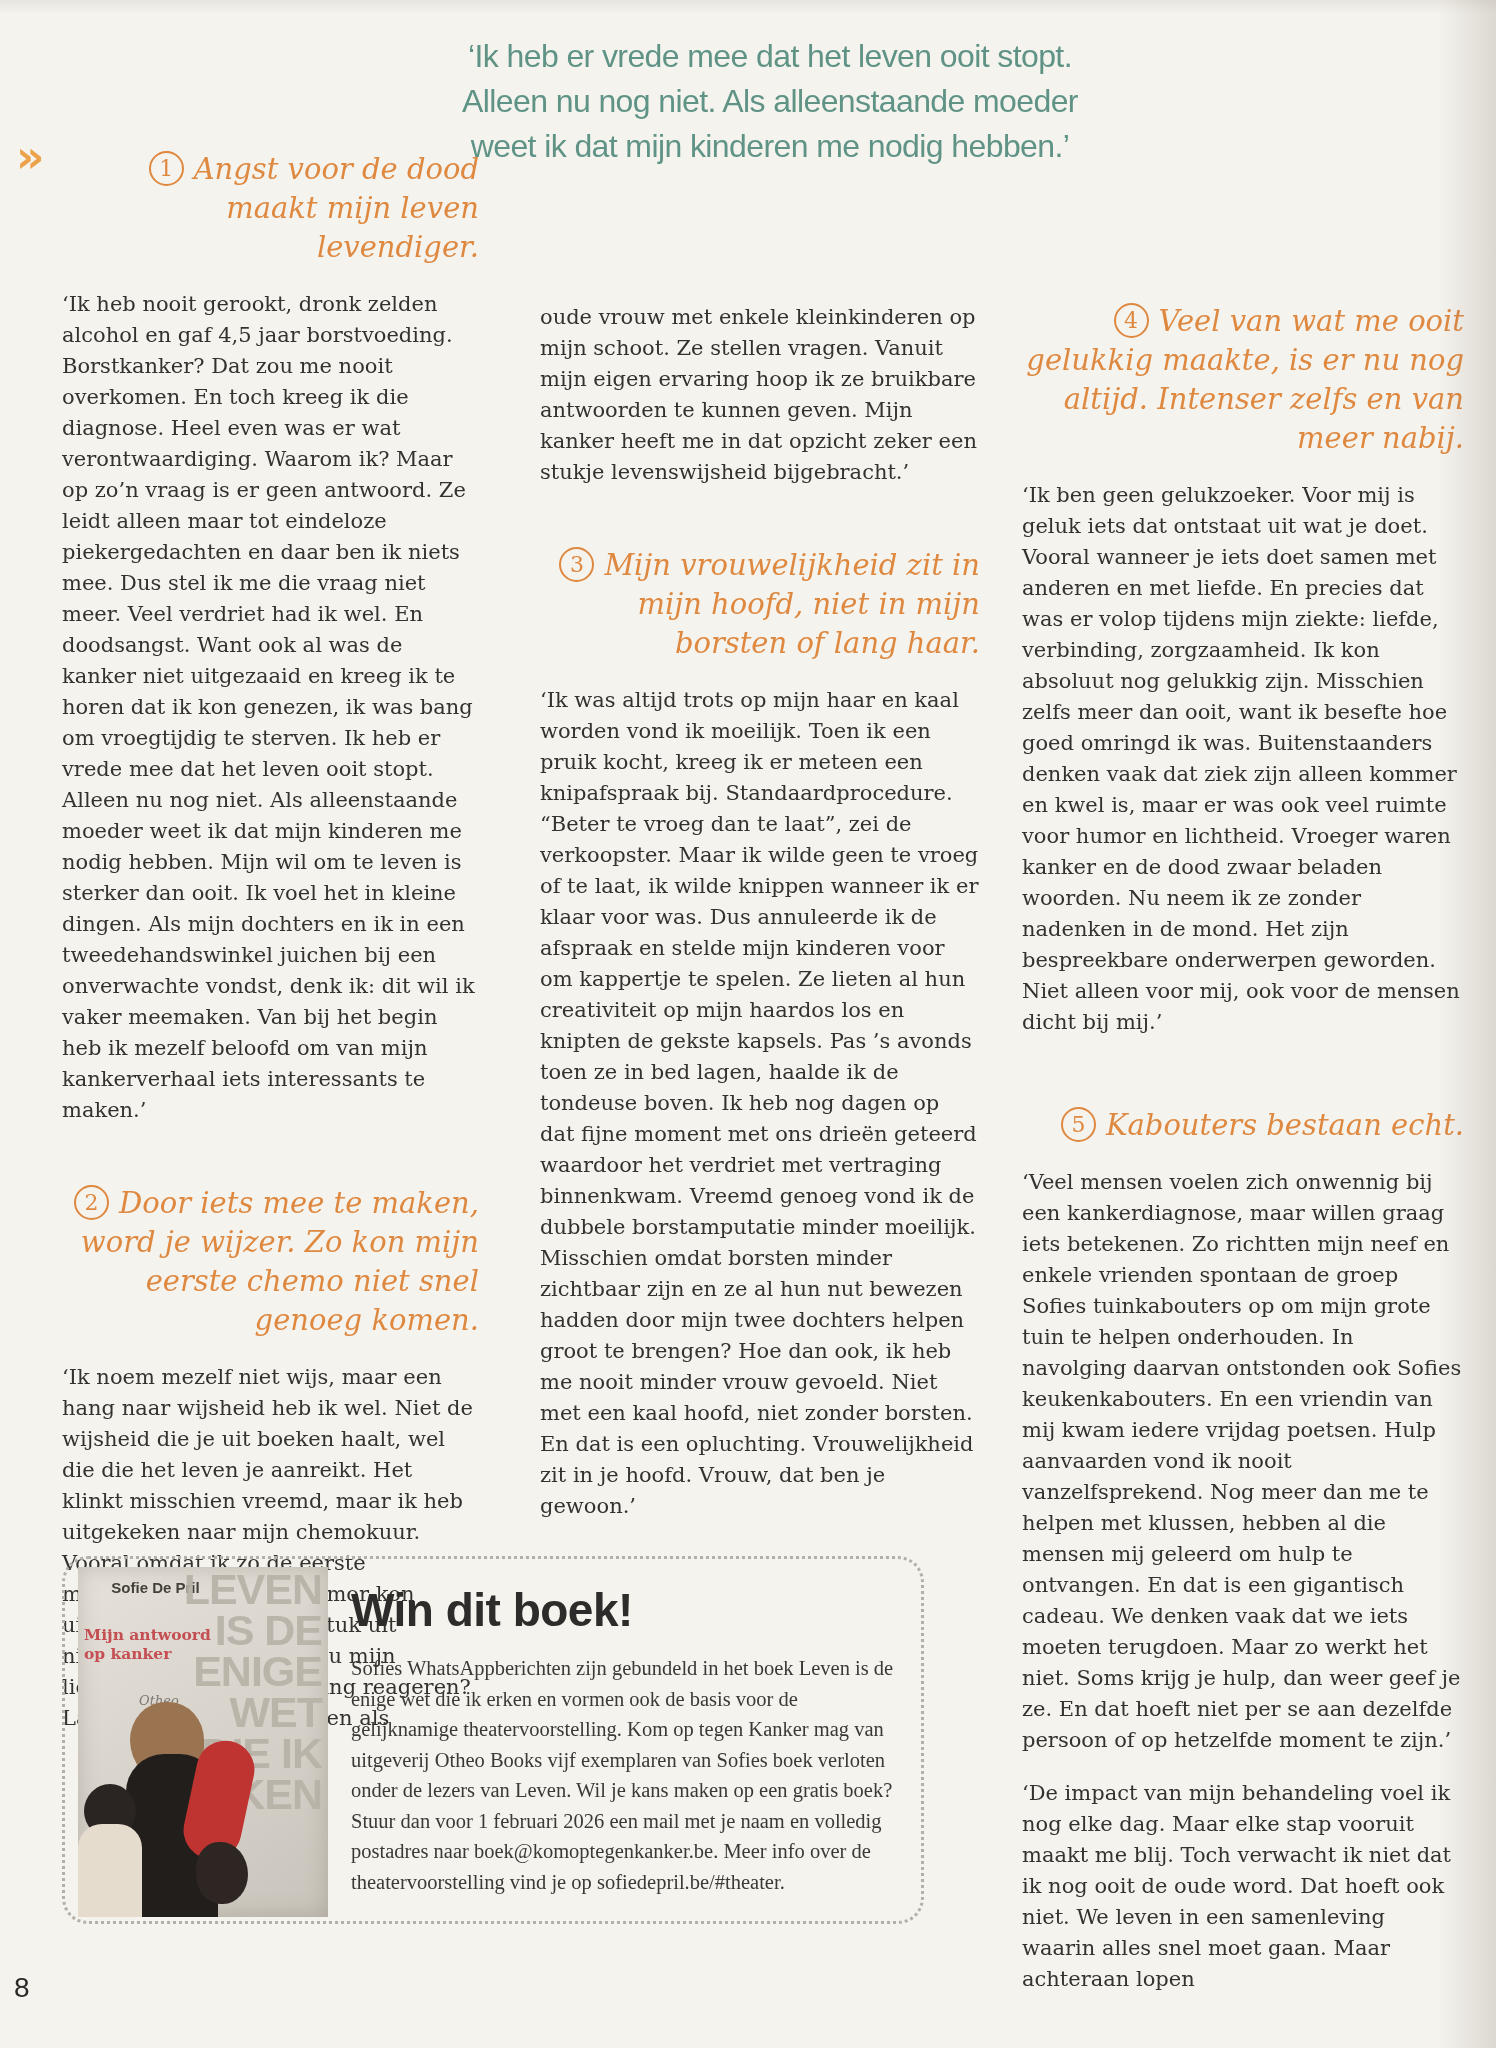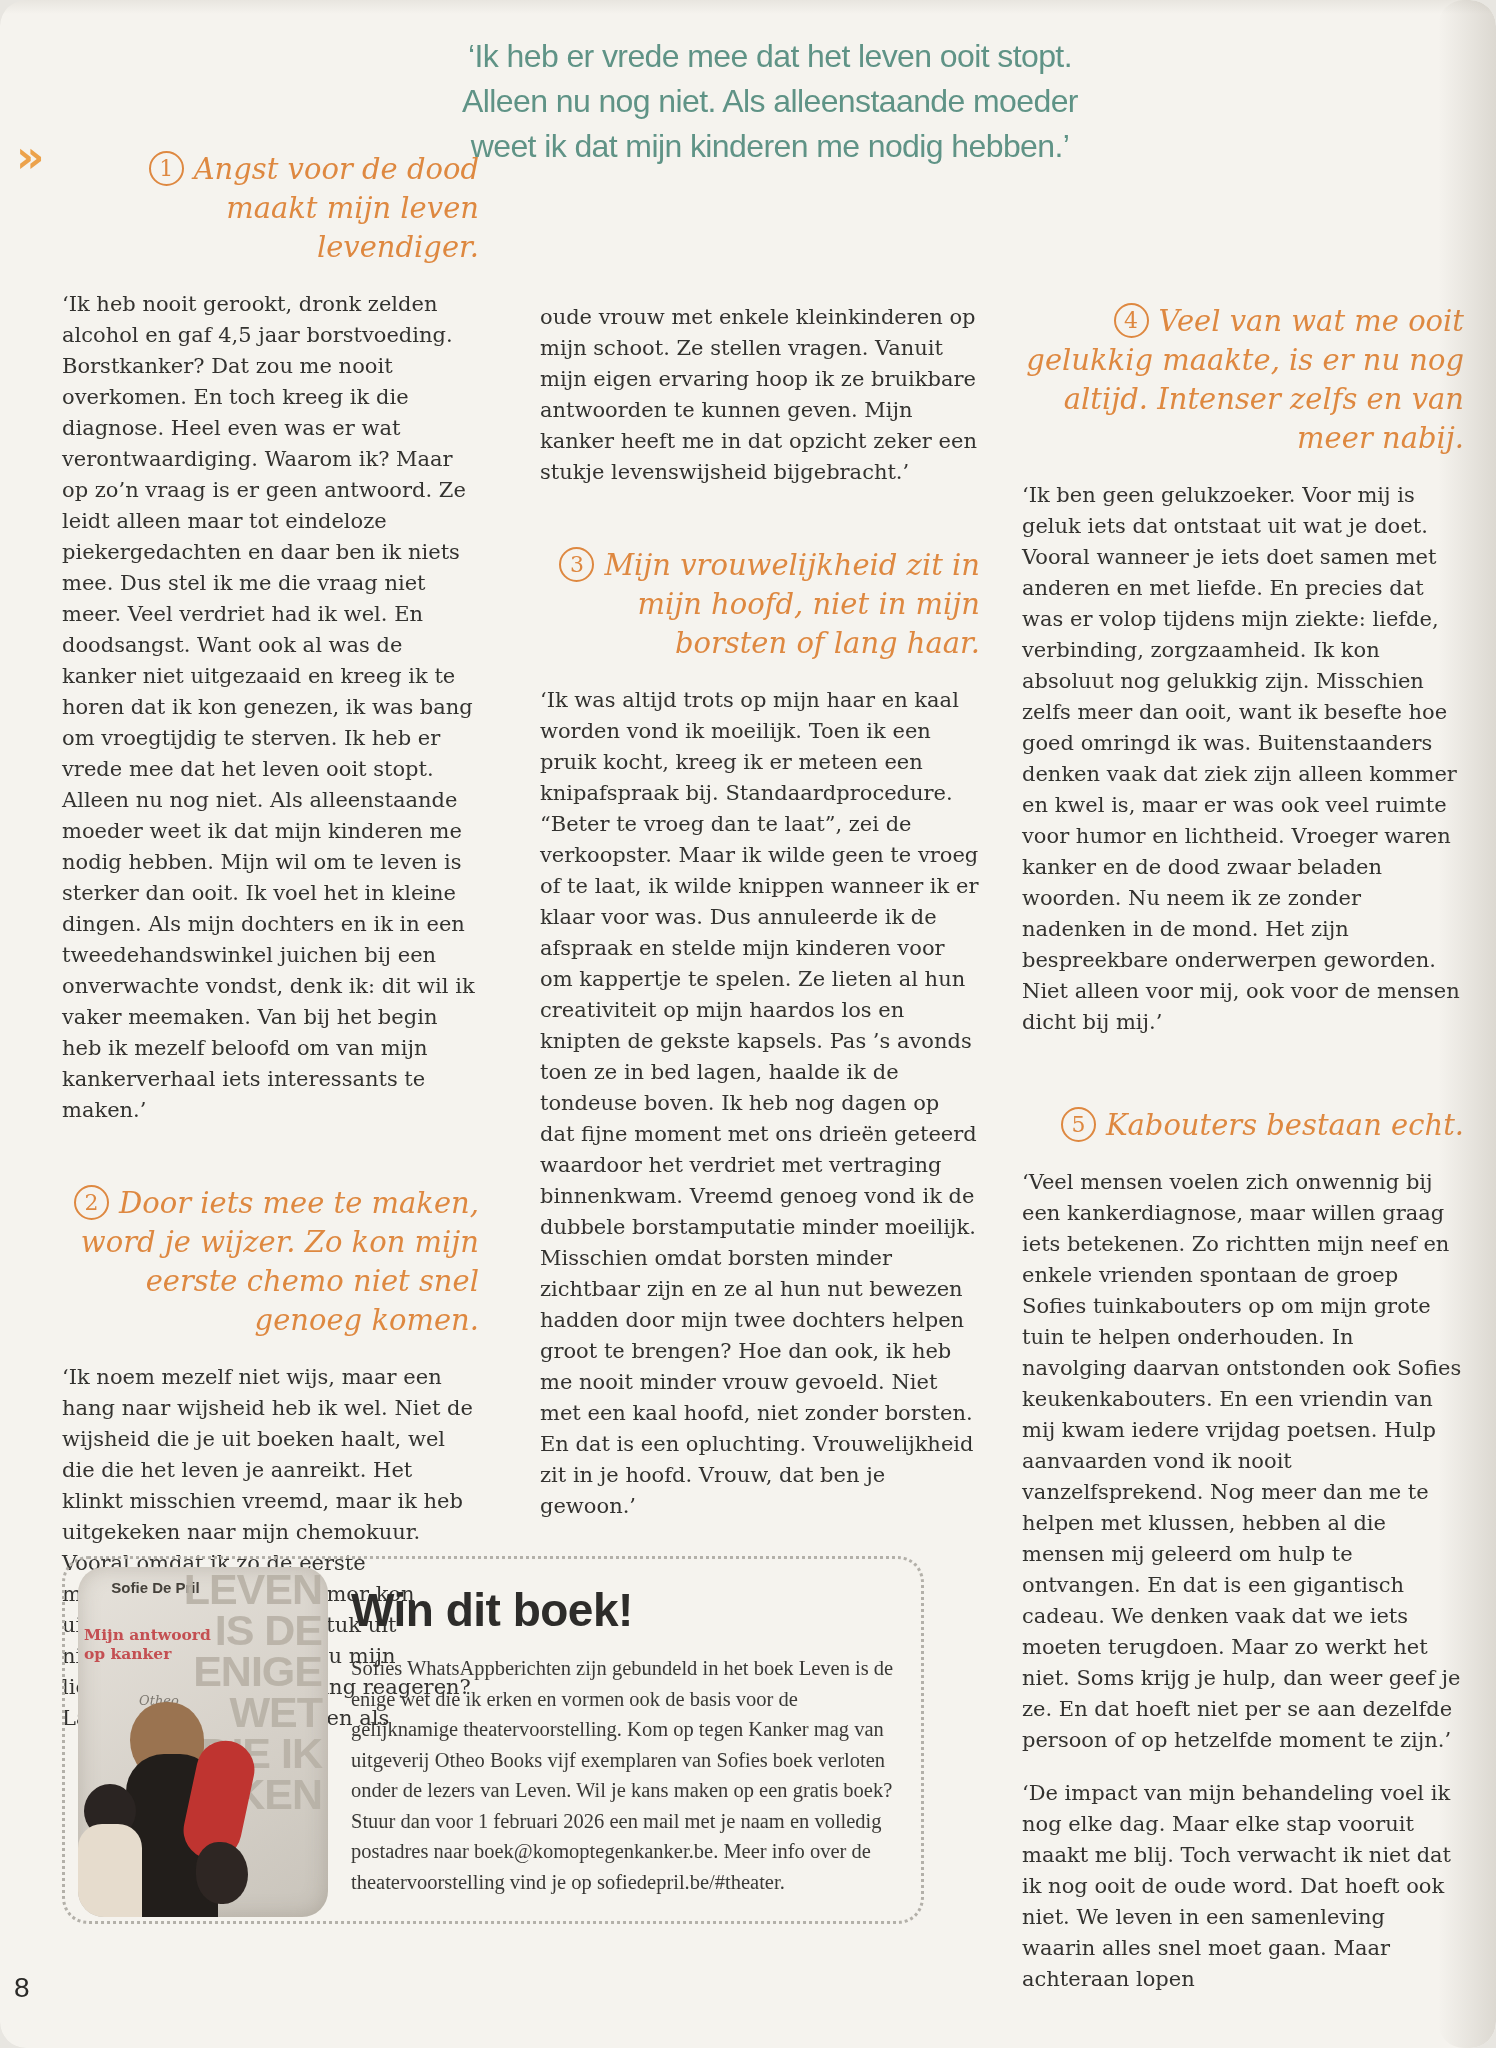--- a/index.html
+++ b/index.html
@@ -1,15 +1,15 @@
 <!DOCTYPE html>
 <html><head>
 <meta charset="utf-8">
 <style>
-  * { margin:0; padding:0; box-sizing:border-box;border-radius:26px; }
+  * { margin:0; padding:0; box-sizing:border-box; }
   body { background:#e8e6e1; font-family:"DejaVu Serif", serif; }
   .page {
     position:relative; width:1496px; height:2048px;
     background:#f5f3ee; overflow:hidden; margin:0 auto;
     color:#33322f;
   }
   .edge-shadow {
     position:absolute; right:0; top:0; width:58px; height:100%;
     background:linear-gradient(to right, rgba(120,110,95,0), rgba(120,110,95,0.20));
     pointer-events:none;

